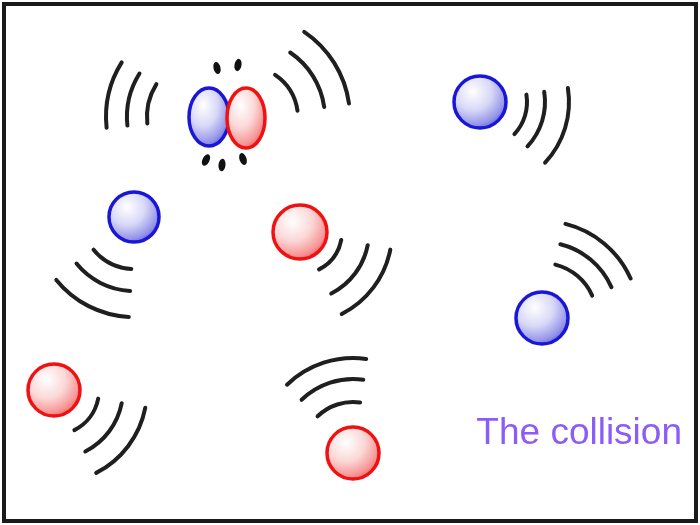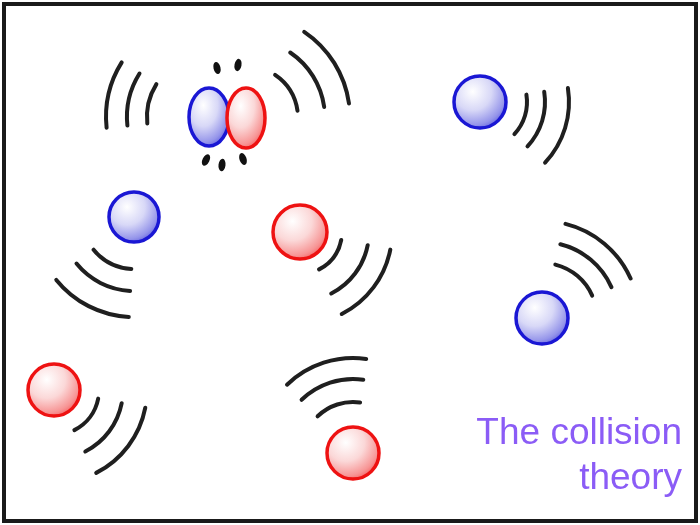--- a/index.html
+++ b/index.html
@@ -115,15 +115,14 @@
         <ellipse cx="217" cy="68" rx="3.5" ry="6.2" transform="rotate(-13 217 68)" fill="#111111"></ellipse>
         <ellipse cx="238" cy="65" rx="3.5" ry="6.2" transform="rotate(11 238 65)" fill="#111111"></ellipse>
         <ellipse cx="206" cy="160" rx="3.5" ry="6.2" transform="rotate(26 206 160)" fill="#111111"></ellipse>
         <ellipse cx="222" cy="165" rx="3.5" ry="6.2" transform="rotate(7 222 165)" fill="#111111"></ellipse>
         <ellipse cx="243" cy="159" rx="3.5" ry="6.2" transform="rotate(-19 243 159)" fill="#111111"></ellipse>
       </g>
   </svg>
 
   <div class="title-block">
     <div>The collision</div>
-    <div>theory</div>
   </div>
 </div>
 
 </body></html>

